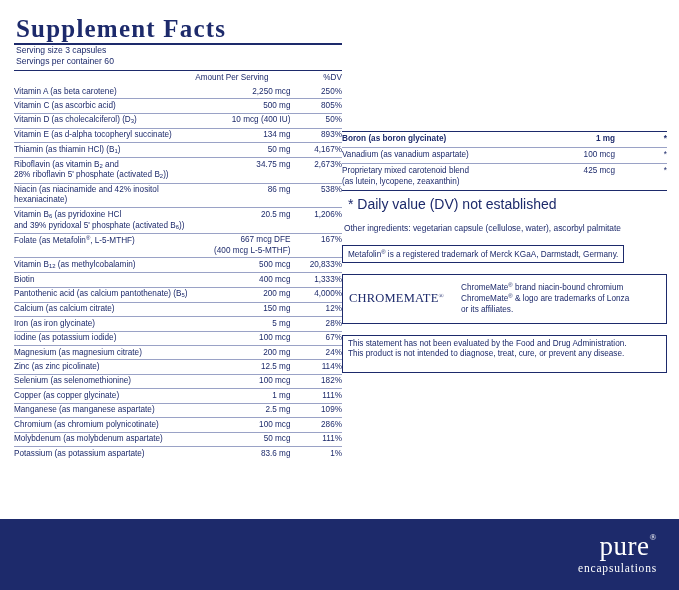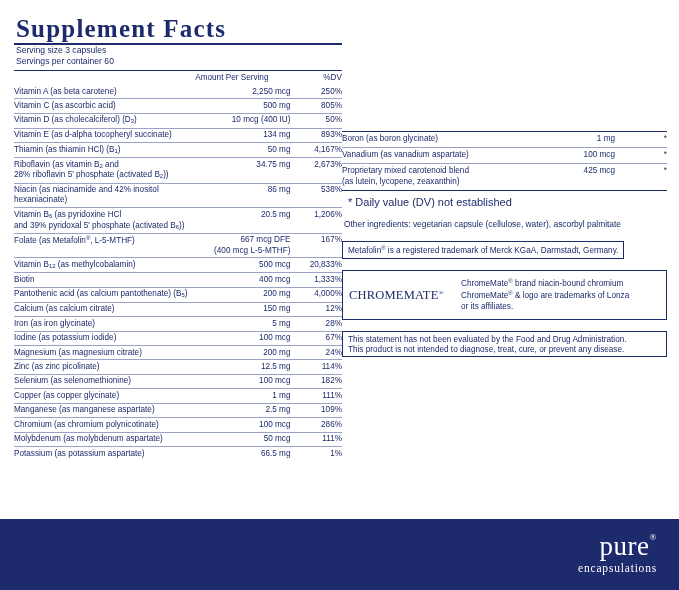--- a/index.html
+++ b/index.html
@@ -89,28 +89,28 @@
     width: 100%;
     border-collapse: collapse;
     font-size: 8.2px;
   }
   table.facts2 td {
     vertical-align: top;
     padding: 2.2px 0 2.2px 0;
     border-bottom: 0.6px solid #9aa2c6;
     line-height: 1.3;
   }
-  table.facts2 tr.first td { border-top: 1.6px solid #1d2a6b; }
+  table.facts2 tr.first td { border-top: 1.6px solid #1d2a6b; font-weight: bold; }
   table.facts2 tr.last td { border-bottom: 1.6px solid #1d2a6b; }
   td.r-name { padding-left: 3px; width: 57%; }
   td.r-amt { text-align: right; width: 27%; padding-right: 22px; white-space: nowrap;}
   td.r-dv  { text-align: right; width: 16%; padding-right: 10px; }
 
   .note-line {
-    font-size: 11px;
+    font-size: 14px;
     padding-left: 6px;
     margin-top: 4px;
     line-height: 1.3;
   }
   .other-ing {
     font-size: 8.4px;
     margin-top: 10px;
     padding-left: 2px;
     line-height: 1.3;
   }
@@ -140,21 +140,21 @@
     flex: 0 0 auto;
   }
   #chromemate-logo sup { font-size: 0.55em; vertical-align: 0.55em;}
   #chromemate-text {
     font-size: 8.2px;
     line-height: 1.35;
   }
   #disclaimer-box {
     margin-top: 11px;
     border: 1px solid #1d2a6b;
-    padding: 3px 5px 0 5px;
+    padding: 3px 5px 12px 5px;
     font-size: 8.2px;
     line-height: 1.3;
   }
 
   
   #footer {
     position: absolute;
     left: 0;
     bottom: 0;
     width: 679px;
@@ -307,21 +307,21 @@
           <td class="c-amt">100 mcg</td>
           <td class="c-dv">286%</td>
         </tr>
         <tr>
           <td class="c-name">Molybdenum (as molybdenum aspartate)</td>
           <td class="c-amt">50 mcg</td>
           <td class="c-dv">111%</td>
         </tr>
         <tr class="thickline">
           <td class="c-name">Potassium (as potassium aspartate)</td>
-          <td class="c-amt">66.5 mg</td>
+          <td class="c-amt">83.6 mg</td>
           <td class="c-dv">1%</td>
         </tr>
       </tbody>
   </table>
 </div>
 
 <div id="right-panel">
 
   <table class="facts2">
     <tbody id="right-rows-body">

